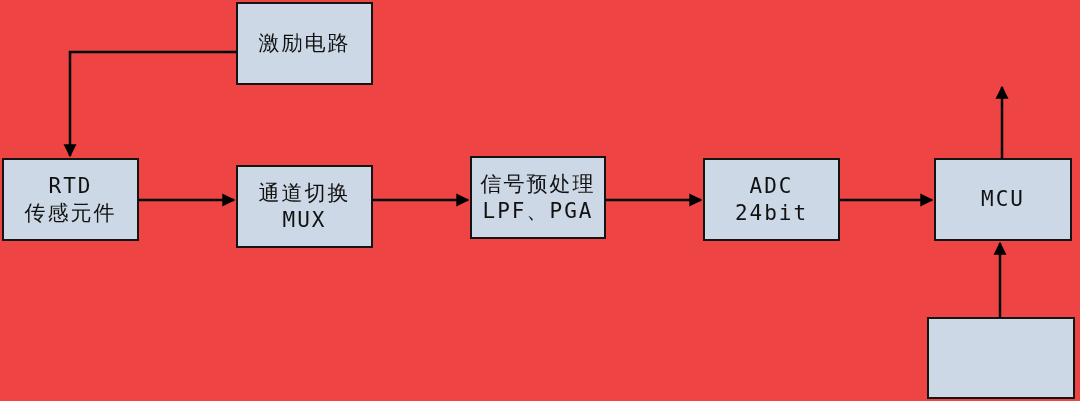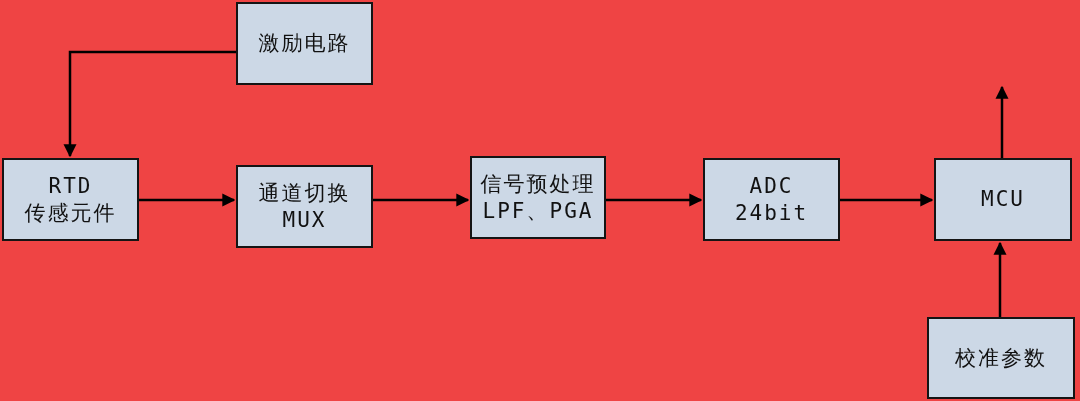--- a/index.html
+++ b/index.html
@@ -90,16 +90,15 @@
     <span>ADC</span>
     <span>24bit</span>
   </div>
 
   <div class="box box-mcu">
     <span>MCU</span>
   </div>
 
 
   <div class="box box-calibration">
-    <span>校准参数</span>
   </div>
 
 </div>
 
 </body></html>

